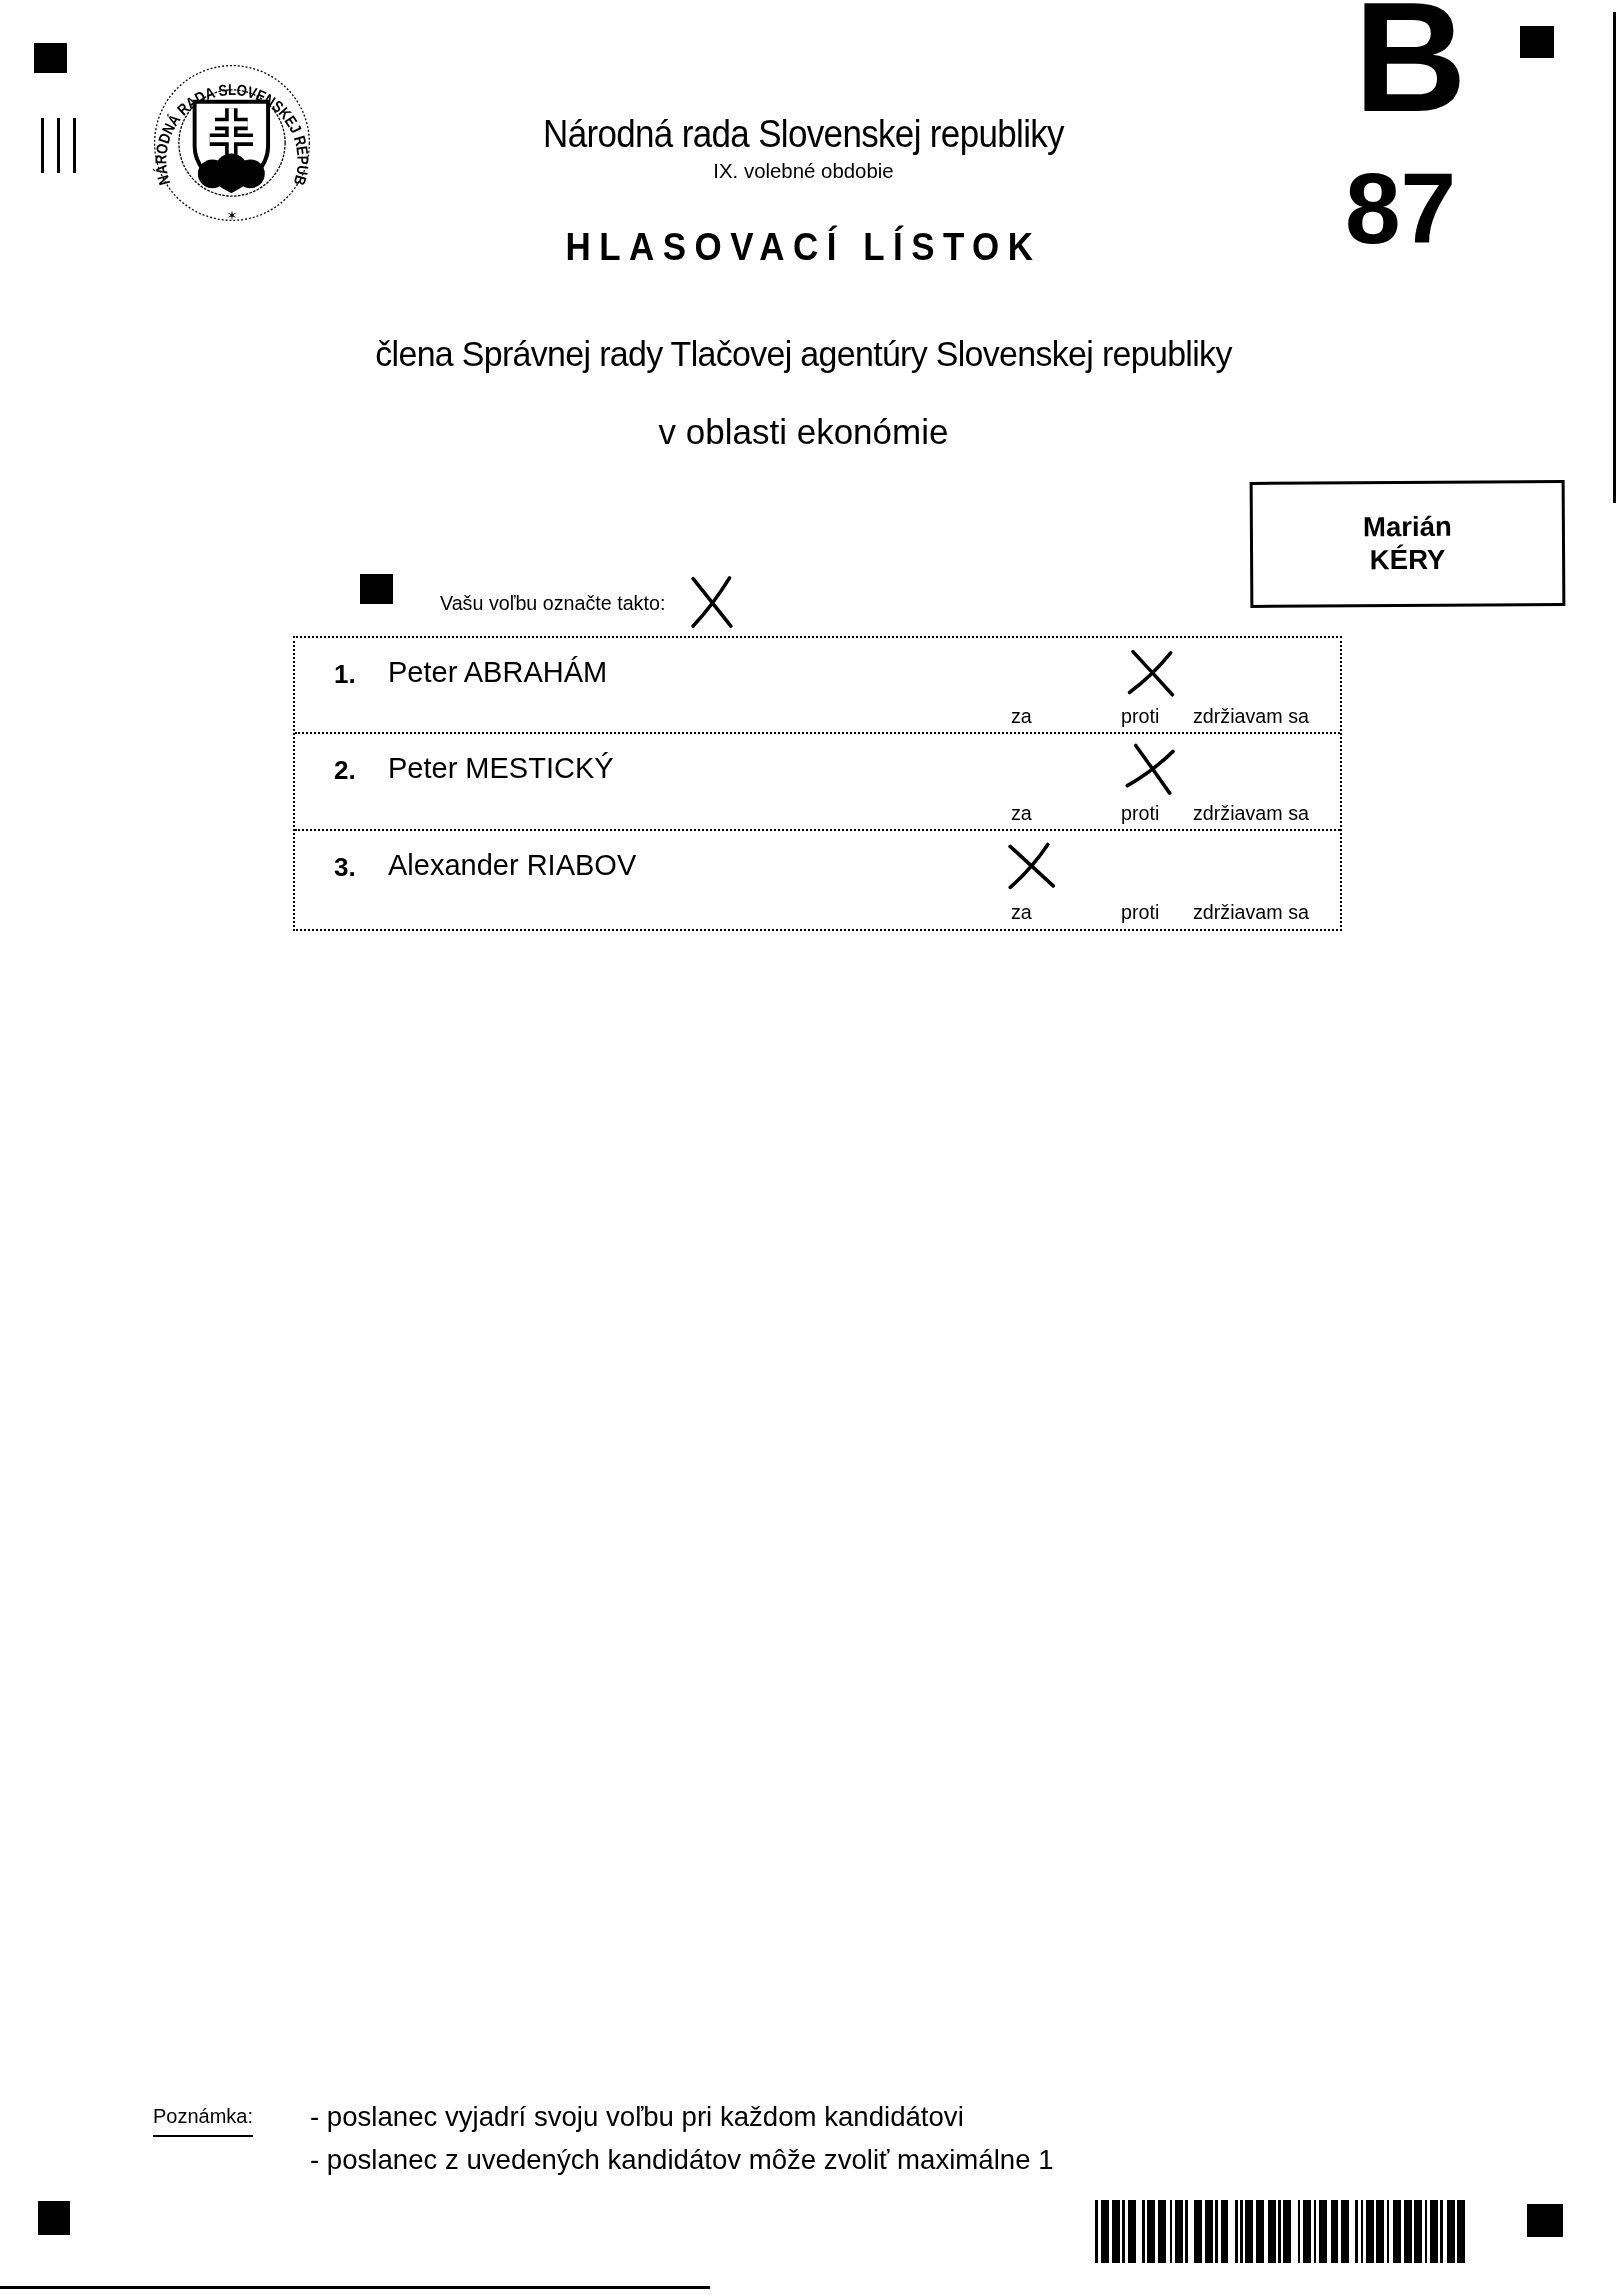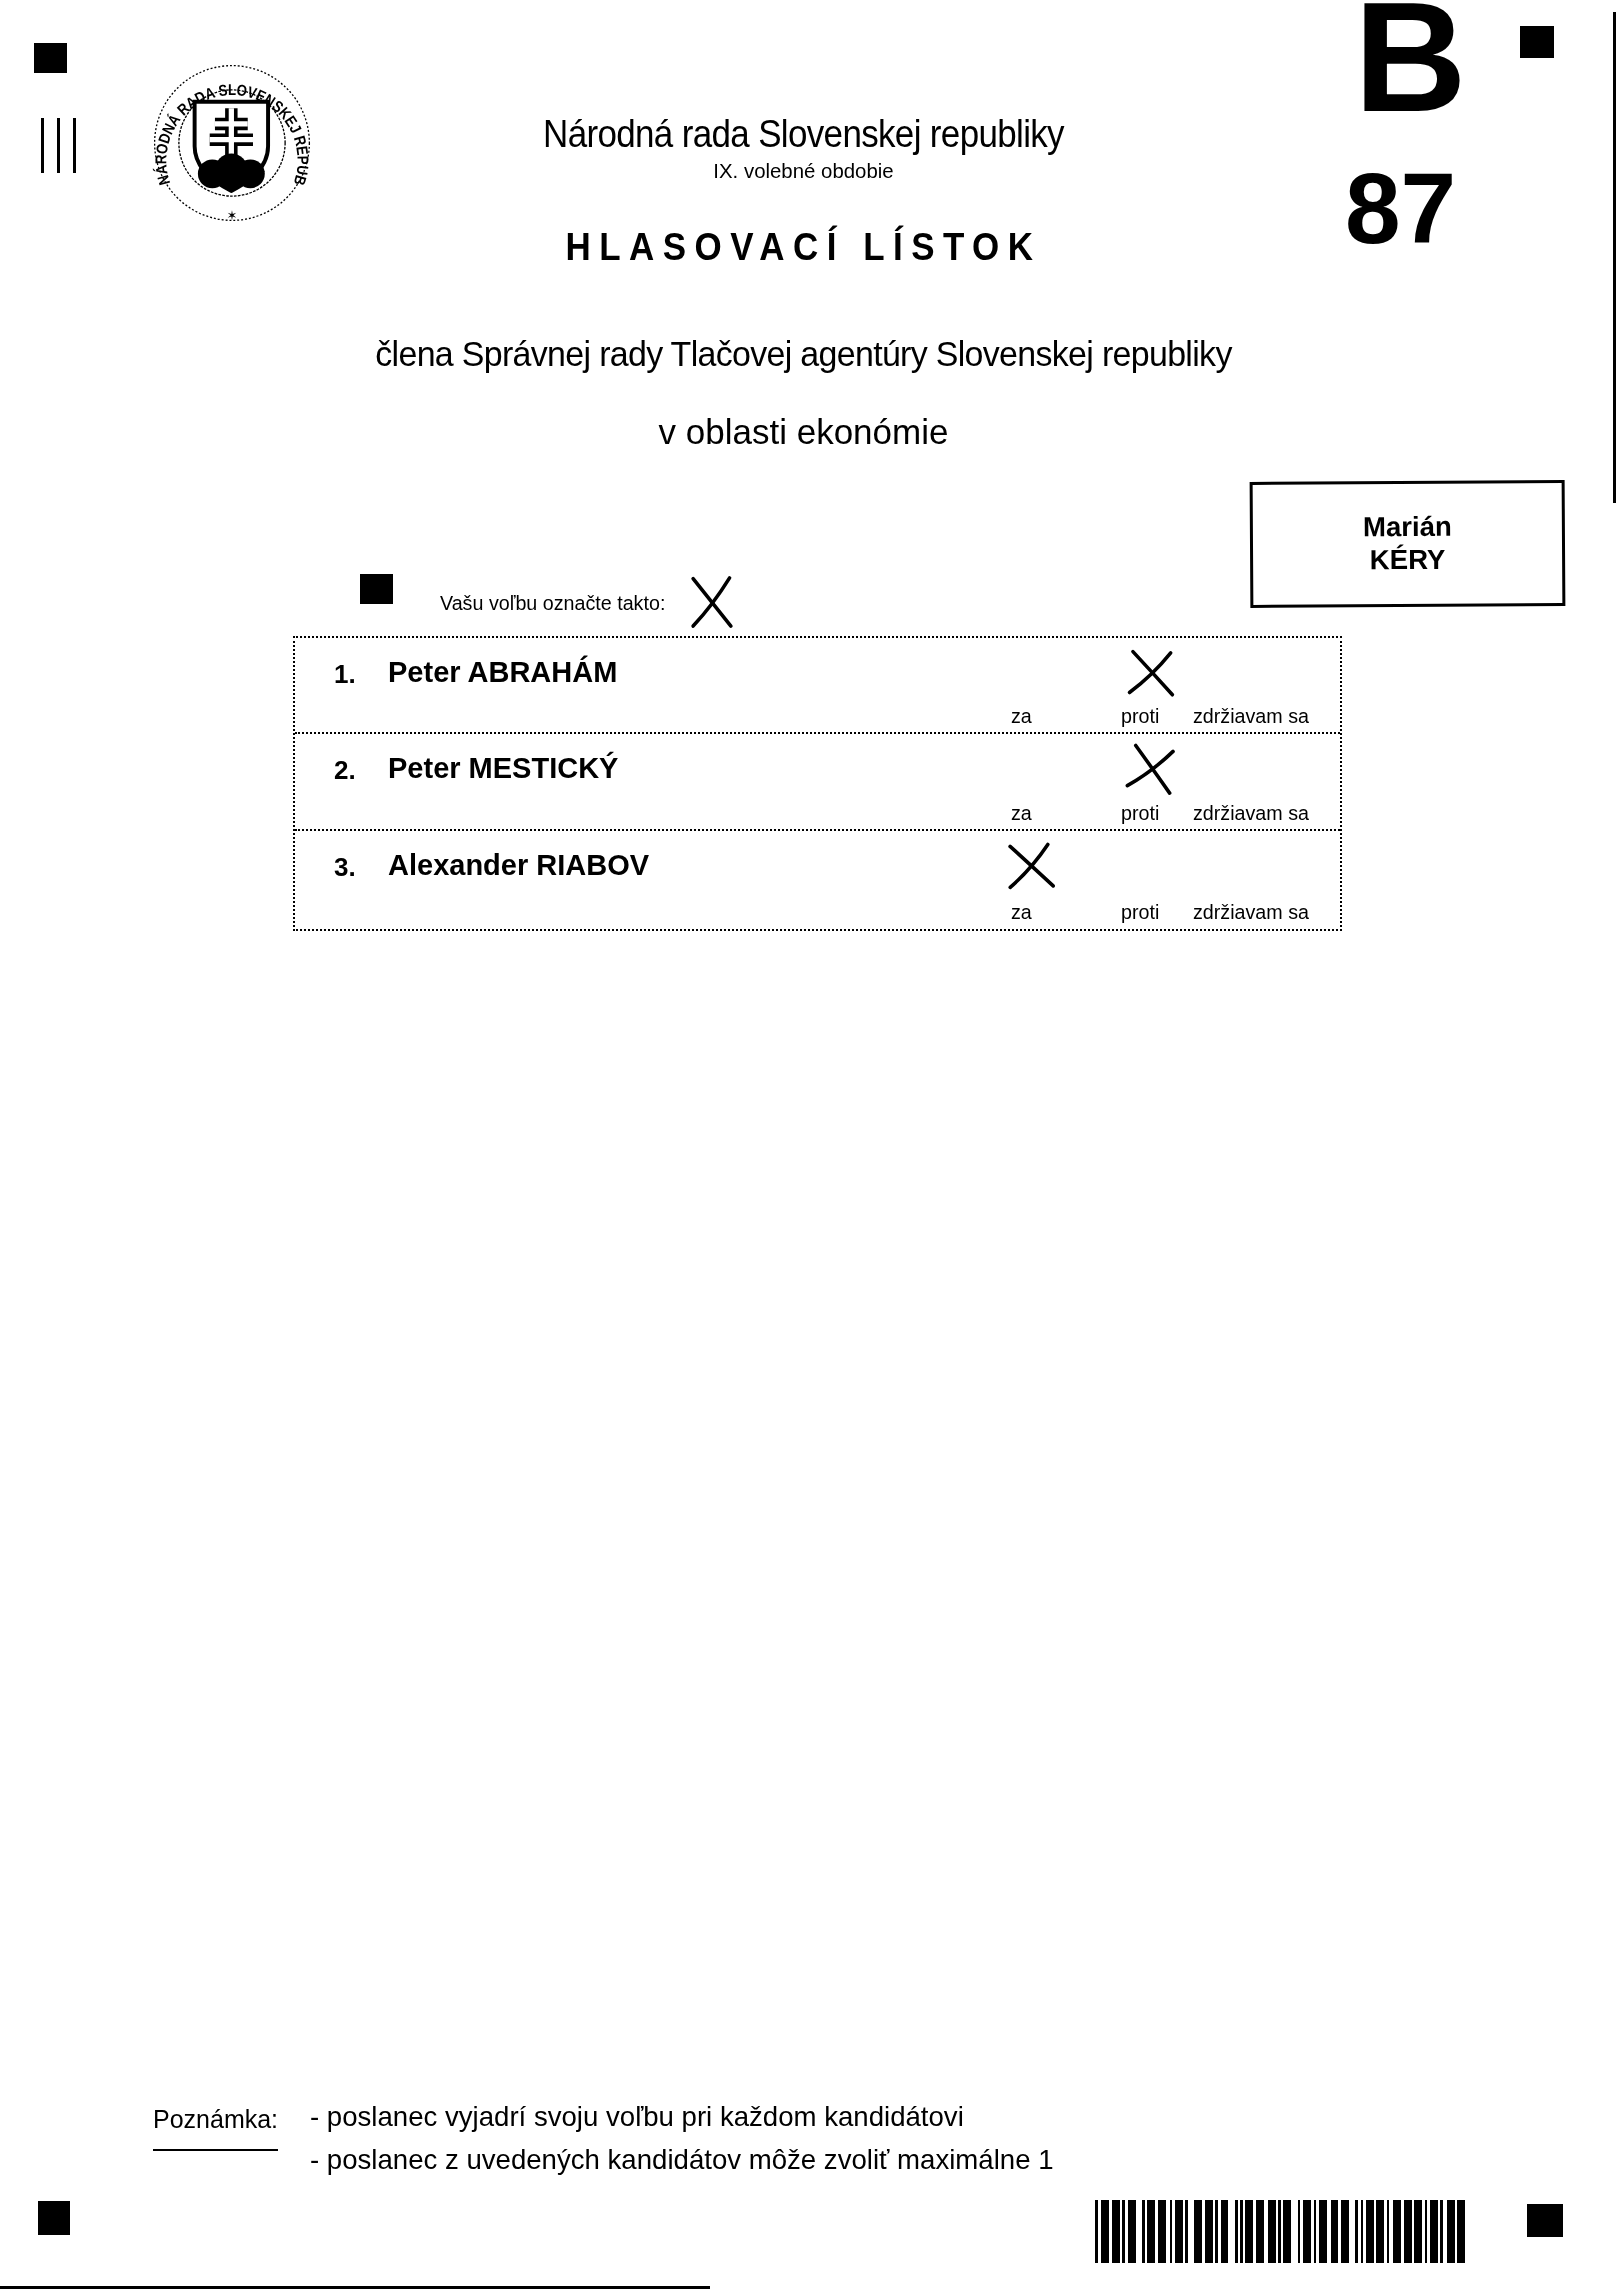--- a/index.html
+++ b/index.html
@@ -27,25 +27,25 @@
   }
   .big-letter{position:absolute;left:1354px;top:-21px;font-size:156px;font-weight:bold;line-height:1;}
   .big-number{position:absolute;left:1345px;top:158px;font-size:100px;font-weight:bold;line-height:1;}
   .panel{
     position:absolute;left:293px;top:636px;width:1049px;height:295px;
     border:2px dotted #000;box-sizing:border-box;
   }
   .crow{position:relative;width:100%;box-sizing:border-box;}
   .crow.sep{border-bottom:2px dotted #000;}
   .cnum{position:absolute;left:39px;top:21px;font-size:26px;font-weight:bold;}
-  .cname{position:absolute;left:93px;top:18.4px;font-size:29px;font-weight:bold;letter-spacing:0px;white-space:nowrap;}
+  .cname{position:absolute;left:93px;top:18.4px;font-size:29px;font-weight:normal;letter-spacing:0px;white-space:nowrap;}
   .opt{position:absolute;font-size:19.7px;white-space:nowrap;}
   .xmark{position:absolute;}
   .xmark path{stroke:#000;stroke-width:5.5;fill:none;stroke-linecap:round;}
-  .note-label{position:absolute;left:153px;top:2105px;font-size:25px;border-bottom:2px solid #000;padding-bottom:15px;}
+  .note-label{position:absolute;left:153px;top:2105px;font-size:20px;border-bottom:2px solid #000;padding-bottom:7px;}
   .note-line{position:absolute;left:310px;font-size:27.6px;white-space:nowrap;}
   .barcode{position:absolute;left:1095px;top:2200px;width:380px;height:63px;display:flex;align-items:stretch;}
   .barcode div{height:100%;}
   .bar{background:#000;}
   .gap{background:transparent;}
   .edge-line-right{position:absolute;left:1613px;top:11.8px;width:2.6px;height:491px;background:#000;}
   .edge-line-bottom{position:absolute;left:0px;top:2286px;width:710px;height:3.3px;background:#000;}
   .seal{position:absolute;left:152px;top:61px;}
 </style>
 </head>

